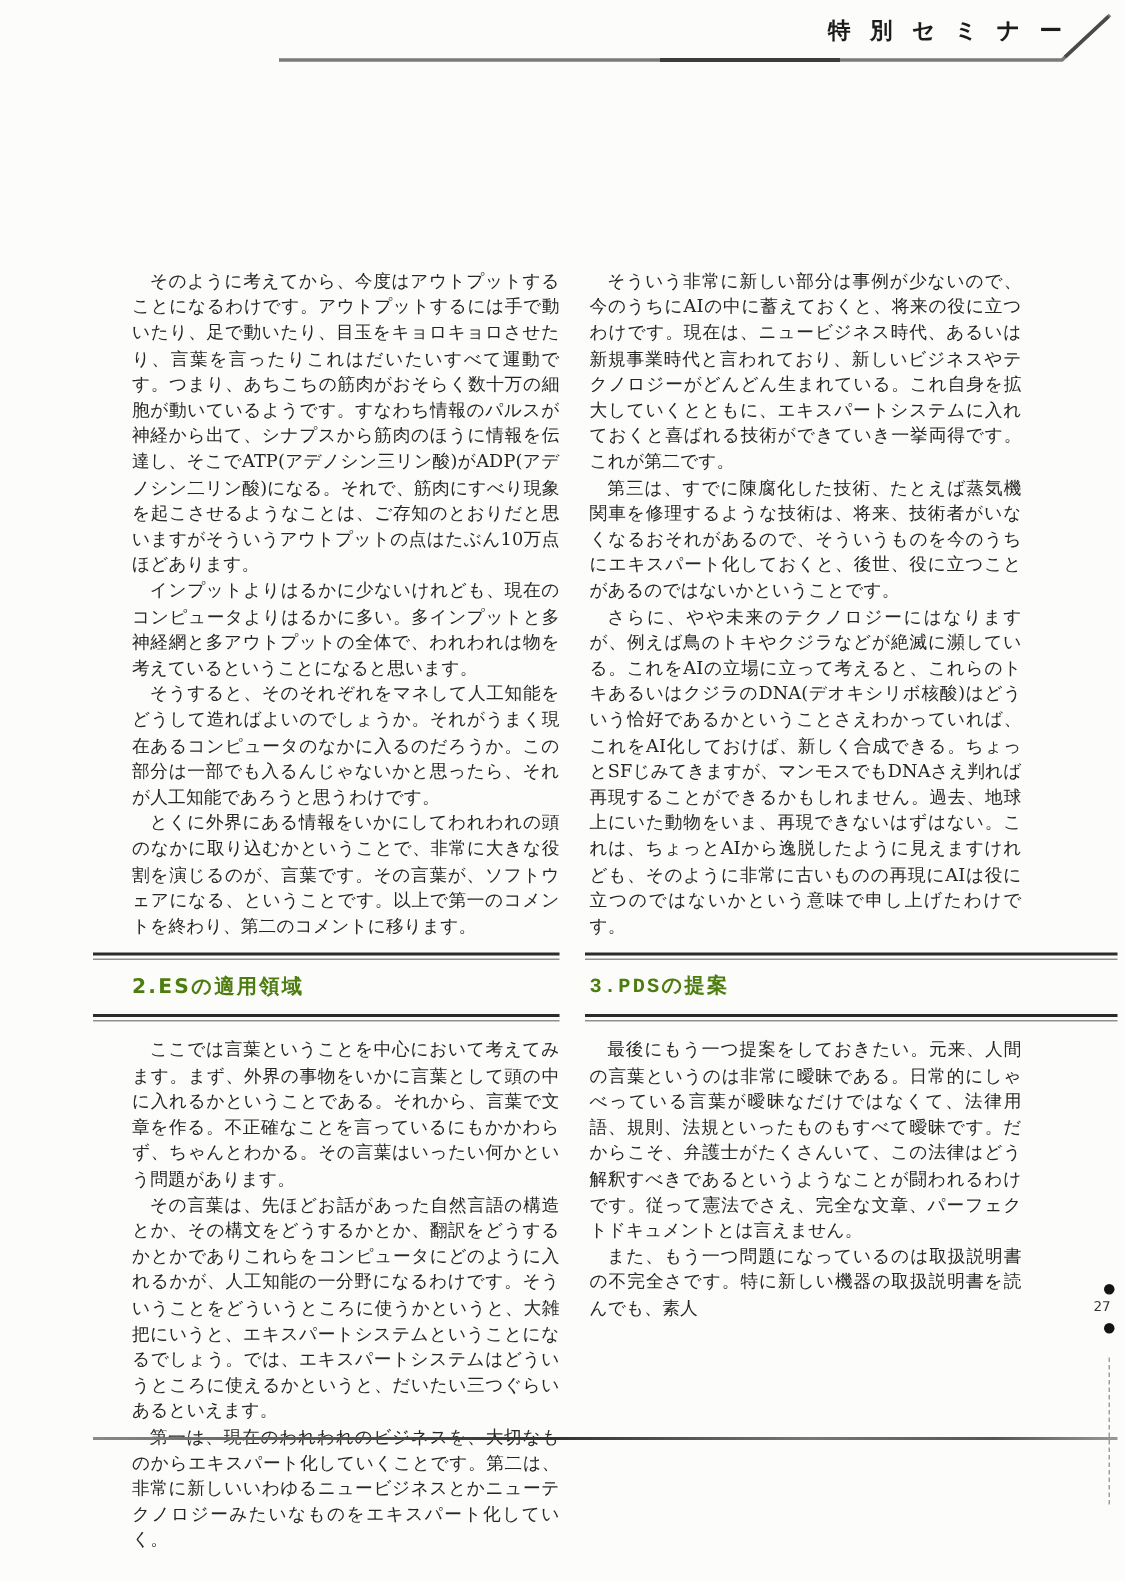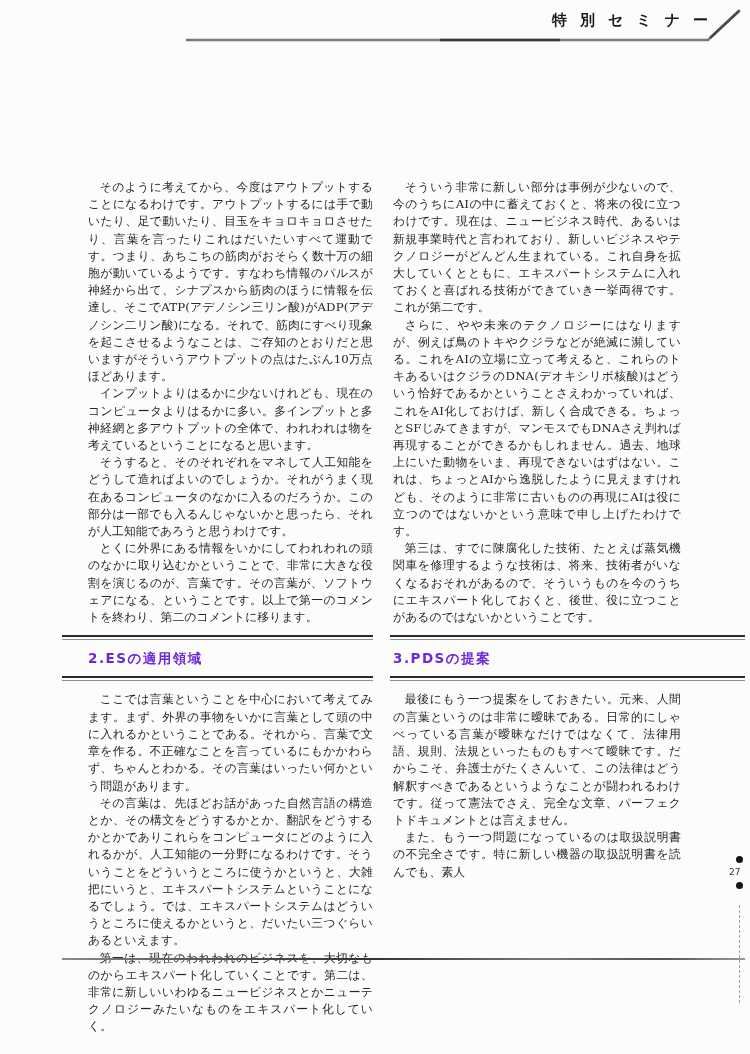--- a/index.html
+++ b/index.html
@@ -29,25 +29,25 @@
   .col-right{left:393px;width:288px;}
   .para{margin:0;text-indent:1em;}
   
   .section-heading-block{margin:9px 0 10px 0;}
   .col-left .section-heading-block{margin-left:-26px;}
   .col-right .section-heading-block{margin-right:-64px;margin-left:-3px;}
   .dbl-rule{height:2px;border-top:2px solid #2b2b2b;border-bottom:1px solid #8f8f8f;}
   .section-heading-block h2{
     margin:10px 0 9px 0;
     font-family:"DejaVu Sans","Liberation Sans",sans-serif;
-    font-weight:bold;font-size:13.5px;letter-spacing:1.5px;color:#6d28d9;
+    font-weight:bold;font-size:13.5px;letter-spacing:1.5px;color:#4d7c0f;
     text-indent:0;
   }
   .col-left .section-heading-block h2{padding-left:26px;}
-  .col-right .section-heading-block h2{padding-left:3px;}
+  .col-right .section-heading-block h2{padding-left:3px;font-family:Liberation Mono, monospace;}
   
   .bottom-rule{
     position:absolute;left:62px;top:958px;width:683px;height:2px;
     background:linear-gradient(90deg,#8a8a8a,#555 22%,#333 45%,#777 70%,#555 88%,#999);
   }
   
   .edge-marker{position:absolute;left:729px;top:856px;width:20px;text-align:left;}
   .edge-dot{width:7px;height:7px;border-radius:50%;background:#141414;margin:0 auto;}
   .edge-num{
     font-family:"DejaVu Sans","Liberation Sans",sans-serif;
@@ -82,22 +82,22 @@
     <div>
         <p class="para">ここでは言葉ということを中心において考えてみます。まず、外界の事物をいかに言葉として頭の中に入れるかということである。それから、言葉で文章を作る。不正確なことを言っているにもかかわらず、ちゃんとわかる。その言葉はいったい何かという問題があります。</p>
         <p class="para">その言葉は、先ほどお話があった自然言語の構造とか、その構文をどうするかとか、翻訳をどうするかとかでありこれらをコンピュータにどのように入れるかが、人工知能の一分野になるわけです。そういうことをどういうところに使うかというと、大雑把にいうと、エキスパートシステムということになるでしょう。では、エキスパートシステムはどういうところに使えるかというと、だいたい三つぐらいあるといえます。</p>
         <p class="para">第一は、現在のわれわれのビジネスを、大切なものからエキスパート化していくことです。第二は、非常に新しいいわゆるニュービジネスとかニューテクノロジーみたいなものをエキスパート化していく。</p>
       </div>
   </div>
 
   <div class="col col-right">
     <div>
         <p class="para">そういう非常に新しい部分は事例が少ないので、今のうちにAIの中に蓄えておくと、将来の役に立つわけです。現在は、ニュービジネス時代、あるいは新規事業時代と言われており、新しいビジネスやテクノロジーがどんどん生まれている。これ自身を拡大していくとともに、エキスパートシステムに入れておくと喜ばれる技術ができていき一挙両得です。これが第二です。</p>
+        <p class="para">第三は、すでに陳腐化した技術、たとえば蒸気機関車を修理するような技術は、将来、技術者がいなくなるおそれがあるので、そういうものを今のうちにエキスパート化しておくと、後世、役に立つことがあるのではないかということです。</p>
         <p class="para">さらに、やや未来のテクノロジーにはなりますが、例えば鳥のトキやクジラなどが絶滅に瀕している。これをAIの立場に立って考えると、これらのトキあるいはクジラのDNA(デオキシリボ核酸)はどういう恰好であるかということさえわかっていれば、これをAI化しておけば、新しく合成できる。ちょっとSFじみてきますが、マンモスでもDNAさえ判れば再現することができるかもしれません。過去、地球上にいた動物をいま、再現できないはずはない。これは、ちょっとAIから逸脱したように見えますけれども、そのように非常に古いものの再現にAIは役に立つのではないかという意味で申し上げたわけです。</p>
-        <p class="para">第三は、すでに陳腐化した技術、たとえば蒸気機関車を修理するような技術は、将来、技術者がいなくなるおそれがあるので、そういうものを今のうちにエキスパート化しておくと、後世、役に立つことがあるのではないかということです。</p>
       </div>
     <div class="section-heading-block">
       <div class="dbl-rule"></div>
       <h2>3.PDSの提案</h2>
       <div class="dbl-rule"></div>
     </div>
     <div>
         <p class="para">最後にもう一つ提案をしておきたい。元来、人間の言葉というのは非常に曖昧である。日常的にしゃべっている言葉が曖昧なだけではなくて、法律用語、規則、法規といったものもすべて曖昧です。だからこそ、弁護士がたくさんいて、この法律はどう解釈すべきであるというようなことが闘われるわけです。従って憲法でさえ、完全な文章、パーフェクトドキュメントとは言えません。</p>
         <p class="para">また、もう一つ問題になっているのは取扱説明書の不完全さです。特に新しい機器の取扱説明書を読んでも、素人</p>
       </div>

